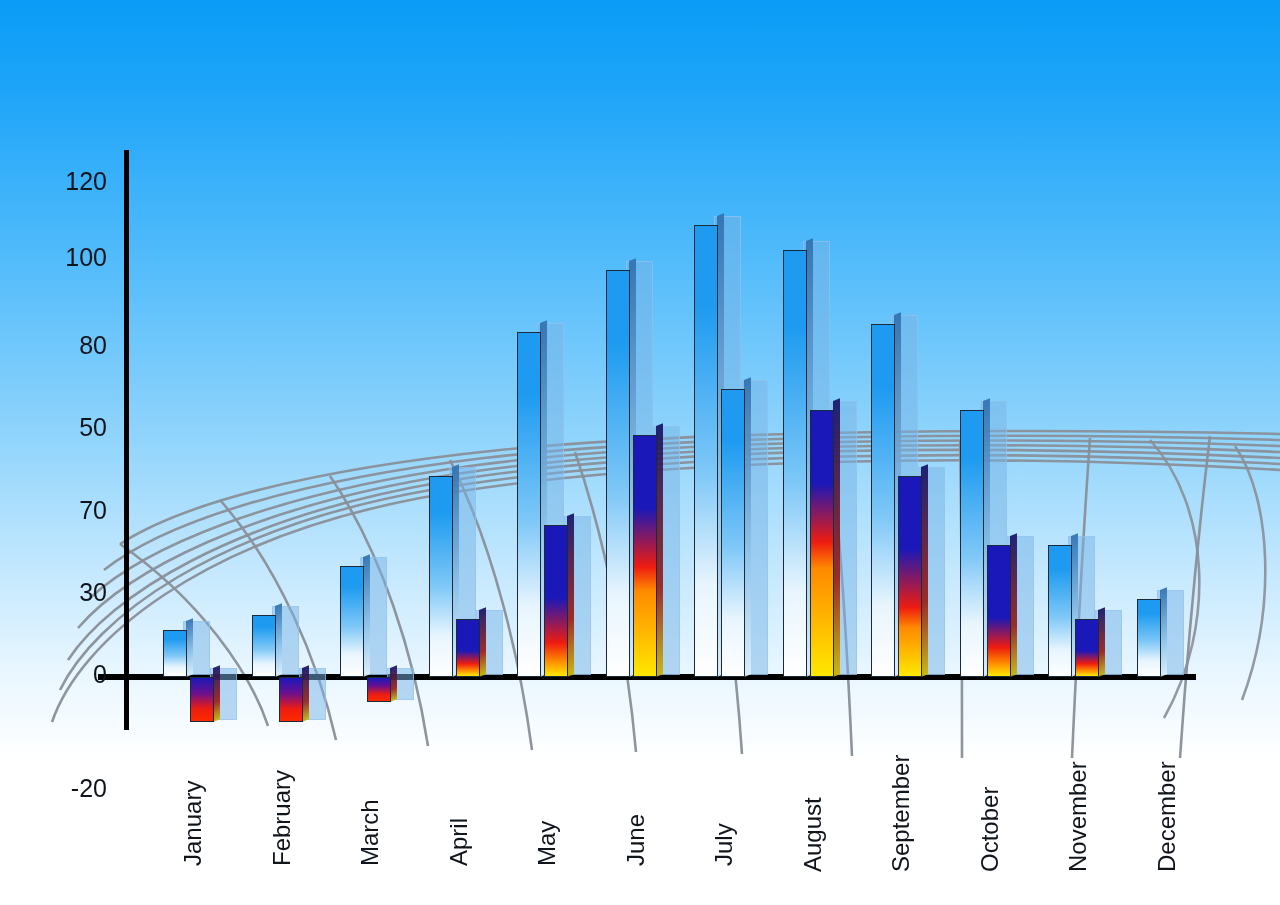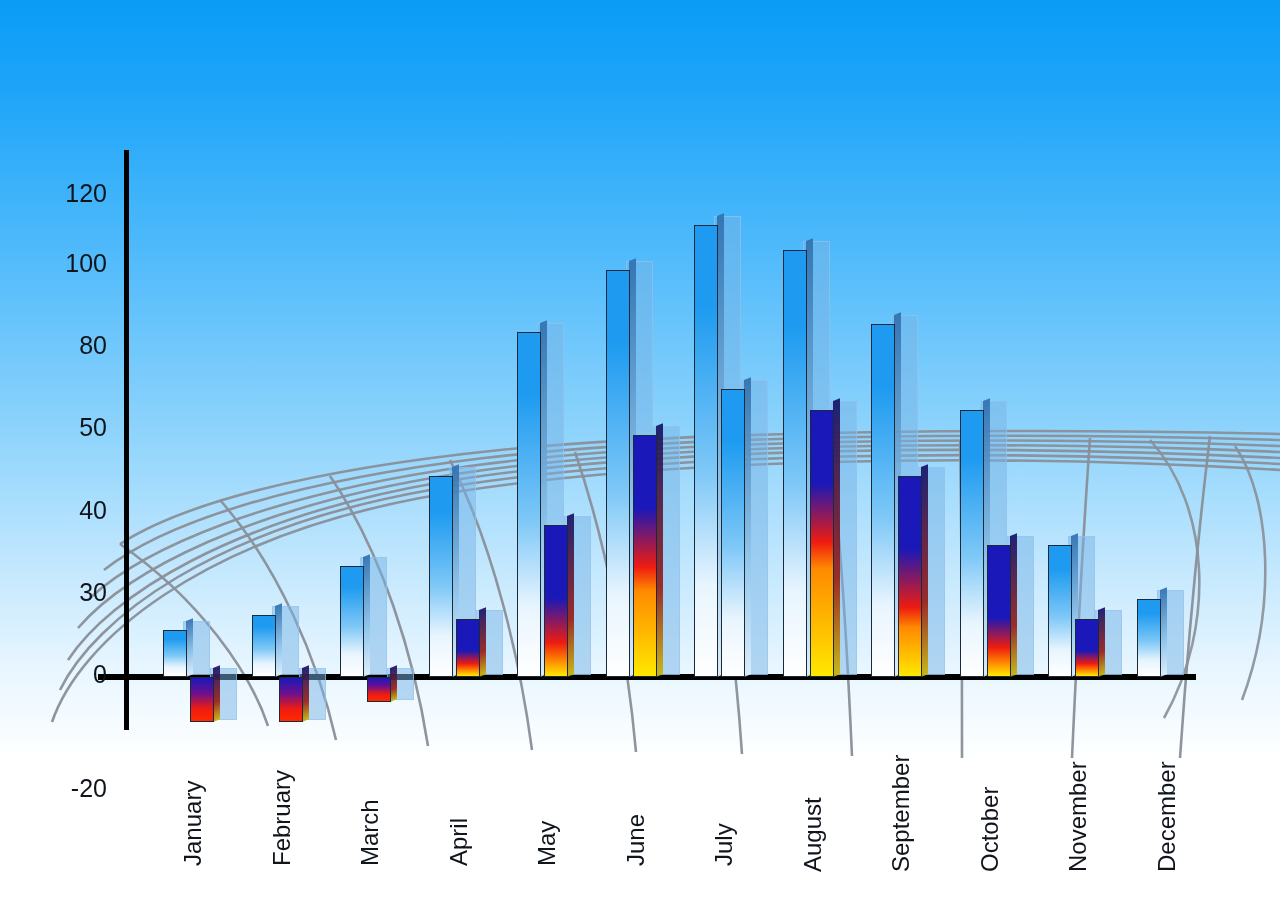--- a/index.html
+++ b/index.html
@@ -136,25 +136,25 @@
       <path d="M 1150 440 C 1210 506 1216 626 1164 718"></path>
     </g>
   </svg>
 
   <div id="plot">
     <div id="yAxis" style="left: 124px; top: 149.7px; width: 5px; height: 580.73px; background: rgb(0, 0, 0);"></div>
     <div id="xAxis" style="left: 98px; top: 674px; width: 1098px; height: 6px; background: rgb(0, 0, 0);"></div>
   <div class="xx ytick-label" style="color: rgb(16, 21, 28); width: 86px; left: 21px; top: 774px;">-20</div>
       <div class="xx ytick-label" style="color: rgb(16, 21, 28); width: 86px; left: 21px; top: 660px;">0</div>
       <div class="xx ytick-label" style="color: rgb(16, 21, 28); width: 86px; left: 21px; top: 577.8px;">30</div>
-      <div class="xx ytick-label" style="color: rgb(16, 21, 28); width: 86px; left: 21px; top: 495.6px;">40</div>
+      <div class="xx ytick-label" style="color: rgb(16, 21, 28); width: 86px; left: 21px; top: 495.6px;">70</div>
       <div class="xx ytick-label" style="color: rgb(16, 21, 28); width: 86px; left: 21px; top: 413.4px;">50</div>
       <div class="xx ytick-label" style="color: rgb(16, 21, 28); width: 86px; left: 21px; top: 331.2px;">80</div>
-      <div class="xx ytick-label" style="color: rgb(16, 21, 28); width: 86px; left: 21px; top: 249px;">100</div>
-      <div class="xx ytick-label" style="color: rgb(16, 21, 28); width: 86px; left: 21px; top: 166.8px; margin-top: 12px;">120</div>
+      <div class="xx ytick-label" style="color: rgb(16, 21, 28); width: 86px; left: 21px; top: 243px;">100</div>
+      <div class="xx ytick-label" style="color: rgb(16, 21, 28); width: 86px; left: 21px; top: 166.8px;">120</div>
       <div class="xtick-label" style="color: rgb(16, 21, 28); left: 179px; top: 866px;">January</div>
       <div class="xtick-label" style="color: rgb(16, 21, 28); left: 267.5px; top: 866px;">February</div>
       <div class="xtick-label" style="color: rgb(16, 21, 28); left: 356px; top: 866px;">March</div>
       <div class="xtick-label" style="color: rgb(16, 21, 28); left: 444.5px; top: 866px;">April</div>
       <div class="xtick-label" style="color: rgb(16, 21, 28); left: 533px; top: 866px;">May</div>
       <div class="xtick-label" style="color: rgb(16, 21, 28); left: 621.5px; top: 866px;">June</div>
       <div class="xtick-label" style="color: rgb(16, 21, 28); left: 710px; top: 866px;">July</div>
       <div class="xtick-label" style="color: rgb(16, 21, 28); left: 798.5px; top: 872px;">August</div>
       <div class="xtick-label" style="color: rgb(16, 21, 28); left: 887px; top: 872px;">September</div>
       <div class="xtick-label" style="color: rgb(16, 21, 28); left: 975.5px; top: 872px;">October</div>

